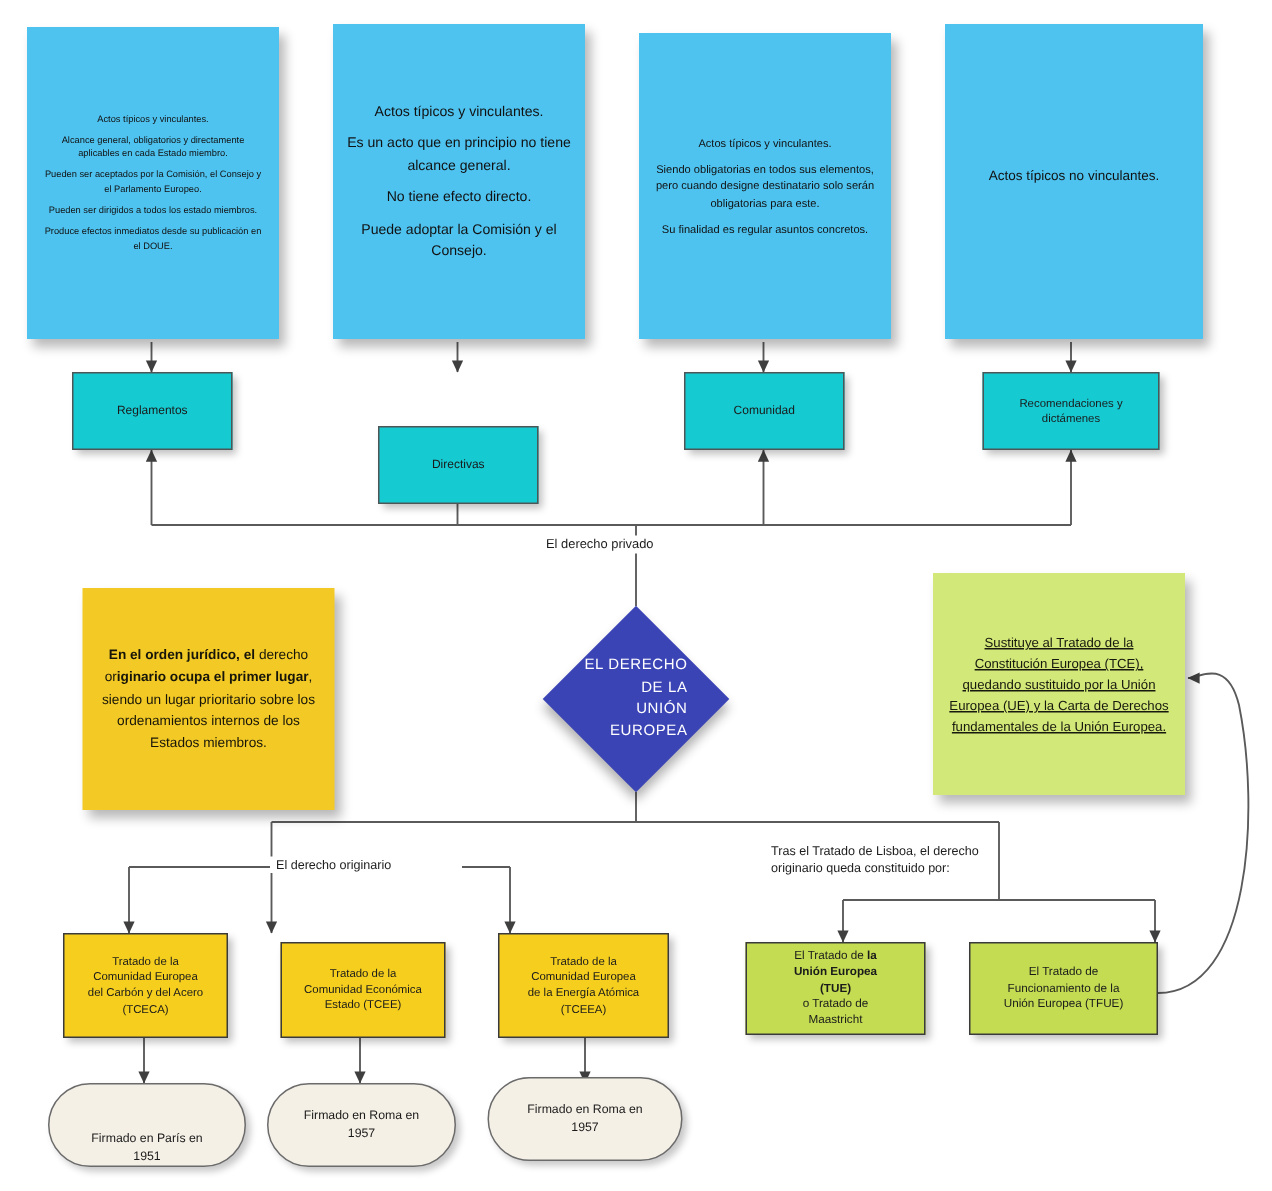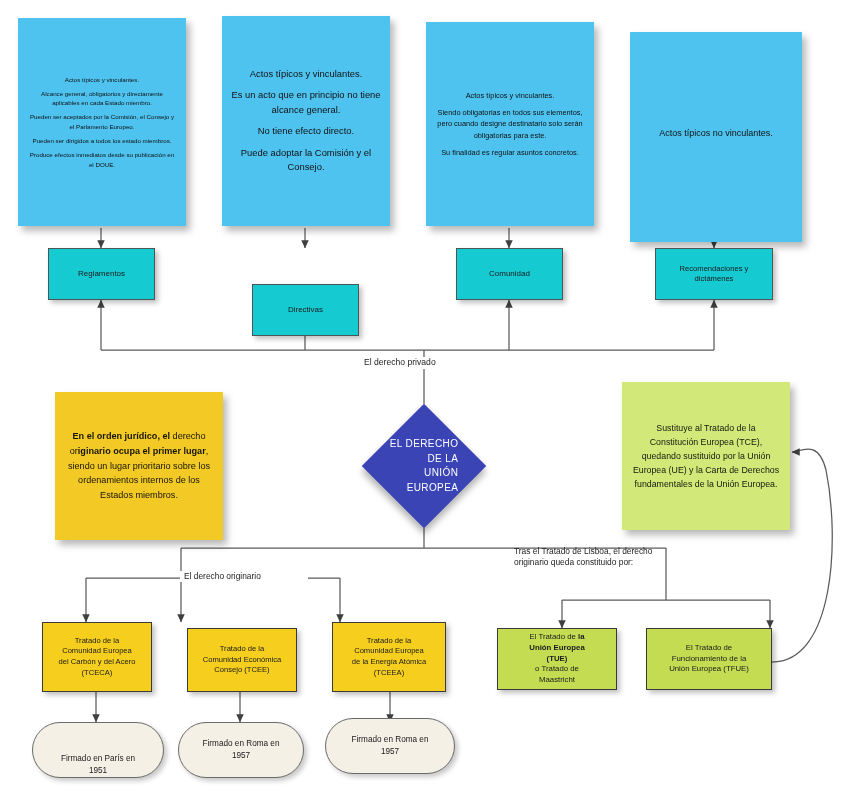--- a/index.html
+++ b/index.html
@@ -123,21 +123,21 @@
   <div class="node sticky-blue" style="left:426px;top:22px;width:168px;height:204px;font-size:7.4px;">
     <div>
       <span class="ln">Actos típicos y vinculantes.</span>
       <span class="gap"></span>
       <span class="ln">Siendo obligatorias en todos sus elementos, pero cuando designe destinatario solo serán obligatorias para este.</span>
       <span class="gap"></span>
       <span class="ln">Su finalidad es regular asuntos concretos.</span>
     </div>
   </div>
 
-  <div class="node sticky-blue" style="left:630px;top:32px;width:172px;height:210px;font-size:9px;align-items:center;">
+  <div class="node sticky-blue" style="left:630px;top:16px;width:172px;height:210px;font-size:9px;align-items:center;">
     <div>
       <span class="ln">Actos típicos no vinculantes.</span>
       <span class="gap"></span>
     </div>
   </div>
 
   <div class="node teal-box" style="left:48px;top:248px;width:107px;height:52px;font-size:8px;">
     <span>Reglamentos</span>
   </div>
   <div class="node teal-box" style="left:252px;top:248px;width:107px;height:52px;font-size:8px;margin-top:36px;">
@@ -165,47 +165,47 @@
   </div>
 
   <div class="node sticky-yellow" style="left:55px;top:392px;width:168px;height:148px;font-size:9.1px;">
     <div>
       <span class="b">En el orden jurídico, el</span>
       <span>derecho or</span><span class="b">iginario ocupa</span>
       <span class="b">el primer lugar</span><span>, siendo un lugar prioritario sobre los ordenamientos internos de los Estados miembros.</span>
     </div>
   </div>
 
-  <div class="node sticky-green" style="left:622px;top:382px;width:168px;height:148px;font-size:8.8px;">
+  <div class="node sticky-green" style="left:622px;top:382px;width:168px;height:148px;font-size:8.8px;text-decoration:underline;">
     <span>Sustituye al Tratado de la Constitución Europea (TCE), quedando sustituido por la Unión Europea (UE) y la Carta de Derechos fundamentales de la Unión Europea.</span>
   </div>
 
   <div class="edge-label" style="left:180px;top:571px;width:120px;font-size:8.4px;">
     <span>El derecho originario</span>
   </div>
 
-  <div class="edge-label" style="left:510px;top:546px;width:252px;font-size:8.4px;background:transparent;">
+  <div class="edge-label" style="left:510px;top:562px;width:252px;font-size:8.4px;background:transparent;">
     <div>Tras el Tratado de Lisboa, el derecho</div>
     <div>originario queda constituido por:</div>
   </div>
 
   <div class="node box-yellow" style="left:42px;top:622px;width:110px;height:70px;font-size:7.6px;padding:0 3px;">
     <div>
       <div>Tratado de la</div>
       <div>Comunidad Europea</div>
       <div>del Carbón y del Acero</div>
       <div>(TCECA)</div>
     </div>
   </div>
 
   <div class="node box-yellow" style="left:187px;top:628px;width:110px;height:64px;font-size:7.6px;padding:0 3px;">
     <div>
       <div>Tratado de la</div>
       <div>Comunidad Económica</div>
-      <div>Consejo (TCEE)</div>
+      <div>Estado (TCEE)</div>
     </div>
   </div>
 
   <div class="node box-yellow" style="left:332px;top:622px;width:114px;height:70px;font-size:7.6px;padding:0 3px;">
     <div>
       <div>Tratado de la</div>
       <div>Comunidad Europea</div>
       <div>de la Energía Atómica</div>
       <div>(TCEEA)</div>
     </div>

